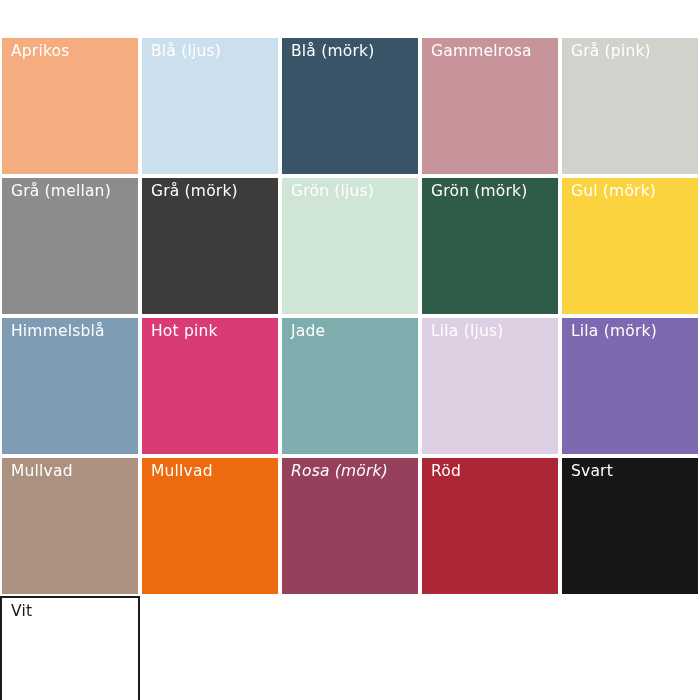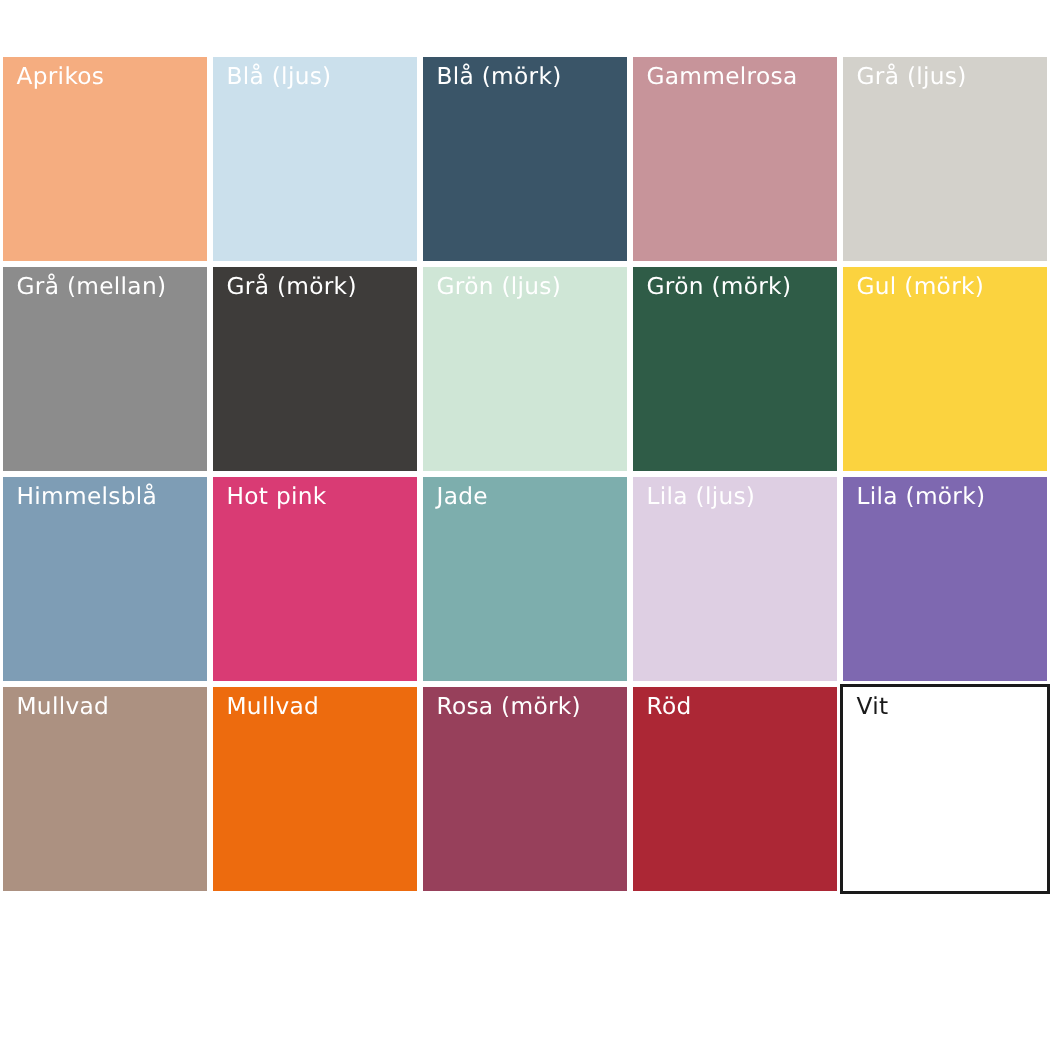--- a/index.html
+++ b/index.html
@@ -65,21 +65,21 @@
     <div class="swatch" style="background: rgb(203, 224, 236);">
       <span class="swatch-label" style="color: rgb(255, 255, 255);">Blå (ljus)</span>
     </div>
     <div class="swatch" style="background: rgb(58, 85, 104);">
       <span class="swatch-label" style="color: rgb(255, 255, 255);">Blå (mörk)</span>
     </div>
     <div class="swatch" style="background: rgb(199, 148, 154);">
       <span class="swatch-label" style="color: rgb(255, 255, 255);">Gammelrosa</span>
     </div>
     <div class="swatch" style="background: rgb(211, 209, 203);">
-      <span class="swatch-label" style="color: rgb(255, 255, 255);">Grå (ljus)</span>
+      <span class="swatch-label" style="color: rgb(255, 255, 255);">Grå (pink)</span>
     </div>
     <div class="swatch" style="background: rgb(140, 140, 140);">
       <span class="swatch-label" style="color: rgb(255, 255, 255);">Grå (mellan)</span>
     </div>
     <div class="swatch" style="background: rgb(62, 60, 58);">
       <span class="swatch-label" style="color: rgb(255, 255, 255);">Grå (mörk)</span>
     </div>
     <div class="swatch" style="background: rgb(207, 230, 214);">
       <span class="swatch-label" style="color: rgb(255, 255, 255);">Grön (ljus)</span>
     </div>
@@ -104,23 +104,26 @@
     <div class="swatch" style="background: rgb(126, 104, 176);">
       <span class="swatch-label" style="color: rgb(255, 255, 255);">Lila (mörk)</span>
     </div>
     <div class="swatch" style="background: rgb(172, 145, 129);">
       <span class="swatch-label" style="color: rgb(255, 255, 255);">Mullvad</span>
     </div>
     <div class="swatch" style="background: rgb(237, 107, 14);">
       <span class="swatch-label" style="color: rgb(255, 255, 255);">Mullvad</span>
     </div>
     <div class="swatch" style="background: rgb(151, 64, 91);">
-      <span class="swatch-label" style="color: rgb(255, 255, 255);">Rosa (mörk)</span>
+      <span class="swatch-label" style="color: rgb(255, 255, 255); font-style: italic;">Rosa (mörk)</span>
     </div>
     <div class="swatch" style="background: rgb(172, 39, 53);">
       <span class="swatch-label" style="color: rgb(255, 255, 255);">Röd</span>
+    </div>
+    <div class="swatch" style="background: rgb(23, 23, 23);">
+      <span class="swatch-label" style="color: rgb(255, 255, 255);">Svart</span>
     </div>
     <div class="swatch outlined" style="background: rgb(255, 255, 255); border-color: rgb(26, 26, 26);">
       <span class="swatch-label" style="color: rgb(26, 26, 26);">Vit</span>
     </div>
     <div class="swatch empty" style="background: rgb(255, 255, 255);"></div>
     <div class="swatch empty" style="background: rgb(255, 255, 255);"></div>
   </div>
 
 </body></html>

